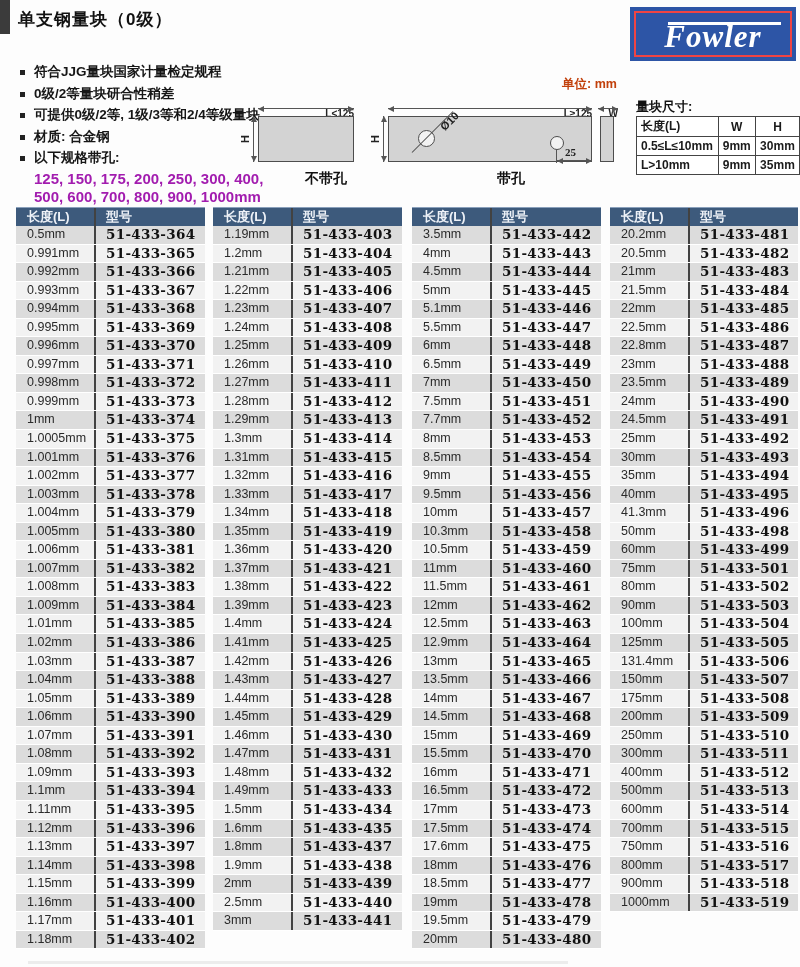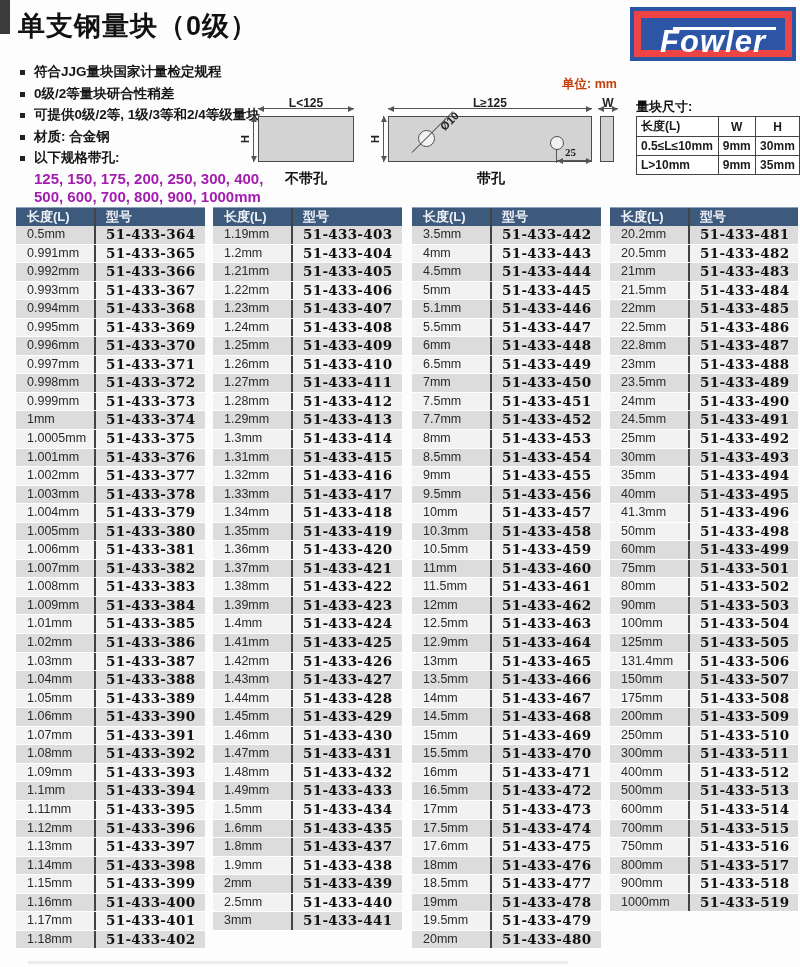--- a/index.html
+++ b/index.html
@@ -5,47 +5,47 @@
   html,body{margin:0;padding:0;}
   body{
     width:800px;height:967px;position:relative;background:#fdfdfd;
     font-family:"Liberation Sans",sans-serif;overflow:hidden;color:#1a1a1a;
   }
   
   .corner-block{position:absolute;left:0;top:0;width:10px;height:34px;background:#3b3b3b;}
   .bottom-strip{position:absolute;left:28px;top:961px;width:540px;height:3px;background:#ececec;}
 
   
-  .page-title{position:absolute;left:18px;top:8px;font-size:27px;font-weight:bold;letter-spacing:1px;color:#111;}
+  .page-title{position:absolute;left:18px;top:8px;font-size:17px;font-weight:bold;letter-spacing:1px;color:#111;}
 
   
   .logo{position:absolute;left:630px;top:7px;width:166px;height:54px;background:#2d55a6;}
-  .logo-inner{position:absolute;inset:4px;border:7px solid #ef4444;}
+  .logo-inner{position:absolute;inset:4px;border:2px solid #ef4444;font-family:Liberation Serif, serif;}
   .logo-text{position:absolute;left:0;right:0;top:4px;text-align:center;color:#fff;font-style:italic;
     font-weight:bold;font-size:31px;letter-spacing:1px;line-height:40px;}
   .logo-bar{position:absolute;left:32px;right:9px;top:9px;height:2.5px;background:#fff;}
 
   
   .features{position:absolute;left:18px;top:62px;width:310px;}
   .feature{display:flex;margin-bottom:1px;font-size:13.5px;font-weight:bold;line-height:20.5px;color:#161616;}
   .bullet-square{flex:0 0 auto;width:5px;height:5px;background:#222;margin:8px 9px 0 2px;}
   .feature-sub{margin-left:16px;font-size:15px;font-weight:bold;line-height:18.5px;color:#a21caf;}
 
   
   .diagram{position:absolute;left:252px;top:92px;width:366px;height:112px;font-weight:bold;}
-  .dim-label{position:absolute;top:4px;text-align:center;font-size:12px;color:#222;}
+  .dim-label{position:absolute;top:16px;text-align:right;font-size:10px;color:#222;}
   .dimline{position:absolute;height:0;border-top:1px solid #555;}
   .dimline::before{content:"";position:absolute;left:0;top:-3.5px;border-top:3px solid transparent;border-bottom:3px solid transparent;border-right:6px solid #555;}
   .dimline::after{content:"";position:absolute;right:0;top:-3.5px;border-top:3px solid transparent;border-bottom:3px solid transparent;border-left:6px solid #555;}
   .vdimline{position:absolute;width:0;border-left:1px solid #555;}
   .vdimline::before{content:"";position:absolute;top:0;left:-3.5px;border-left:3px solid transparent;border-right:3px solid transparent;border-bottom:6px solid #555;}
   .vdimline::after{content:"";position:absolute;bottom:0;left:-3.5px;border-left:3px solid transparent;border-right:3px solid transparent;border-top:6px solid #555;}
   .block-rect{position:absolute;background:#d3d3d3;border:1px solid #4d4d4d;box-sizing:border-box;}
   .h-label{position:absolute;font-size:11px;color:#222;transform:rotate(-90deg);}
-  .fig-caption{position:absolute;top:78px;text-align:center;font-size:14px;color:#111;}
+  .fig-caption{position:absolute;top:78px;text-align:center;font-size:14px;color:#111;padding-left:20px;}
   .hole{position:absolute;border:1px solid #4d4d4d;border-radius:50%;background:#f2f2f2;box-sizing:border-box;}
   .leader{position:absolute;height:0;border-top:1px solid #4d4d4d;transform:rotate(-45deg);transform-origin:left center;}
   .hole-label{position:absolute;font-size:11px;color:#222;transform:rotate(-45deg);}
   .tick{position:absolute;width:0;border-left:1px solid #555;}
   .offset-label{position:absolute;font-size:11px;color:#222;}
   .unit-label{position:absolute;left:562px;top:76px;font-size:12.5px;font-weight:bold;color:#c2410c;}
 
   
   .size-table-title{position:absolute;left:636px;top:98px;font-size:13px;font-weight:bold;color:#111;}
   .size-table{position:absolute;left:636px;top:116px;border-collapse:collapse;background:#fff;}

